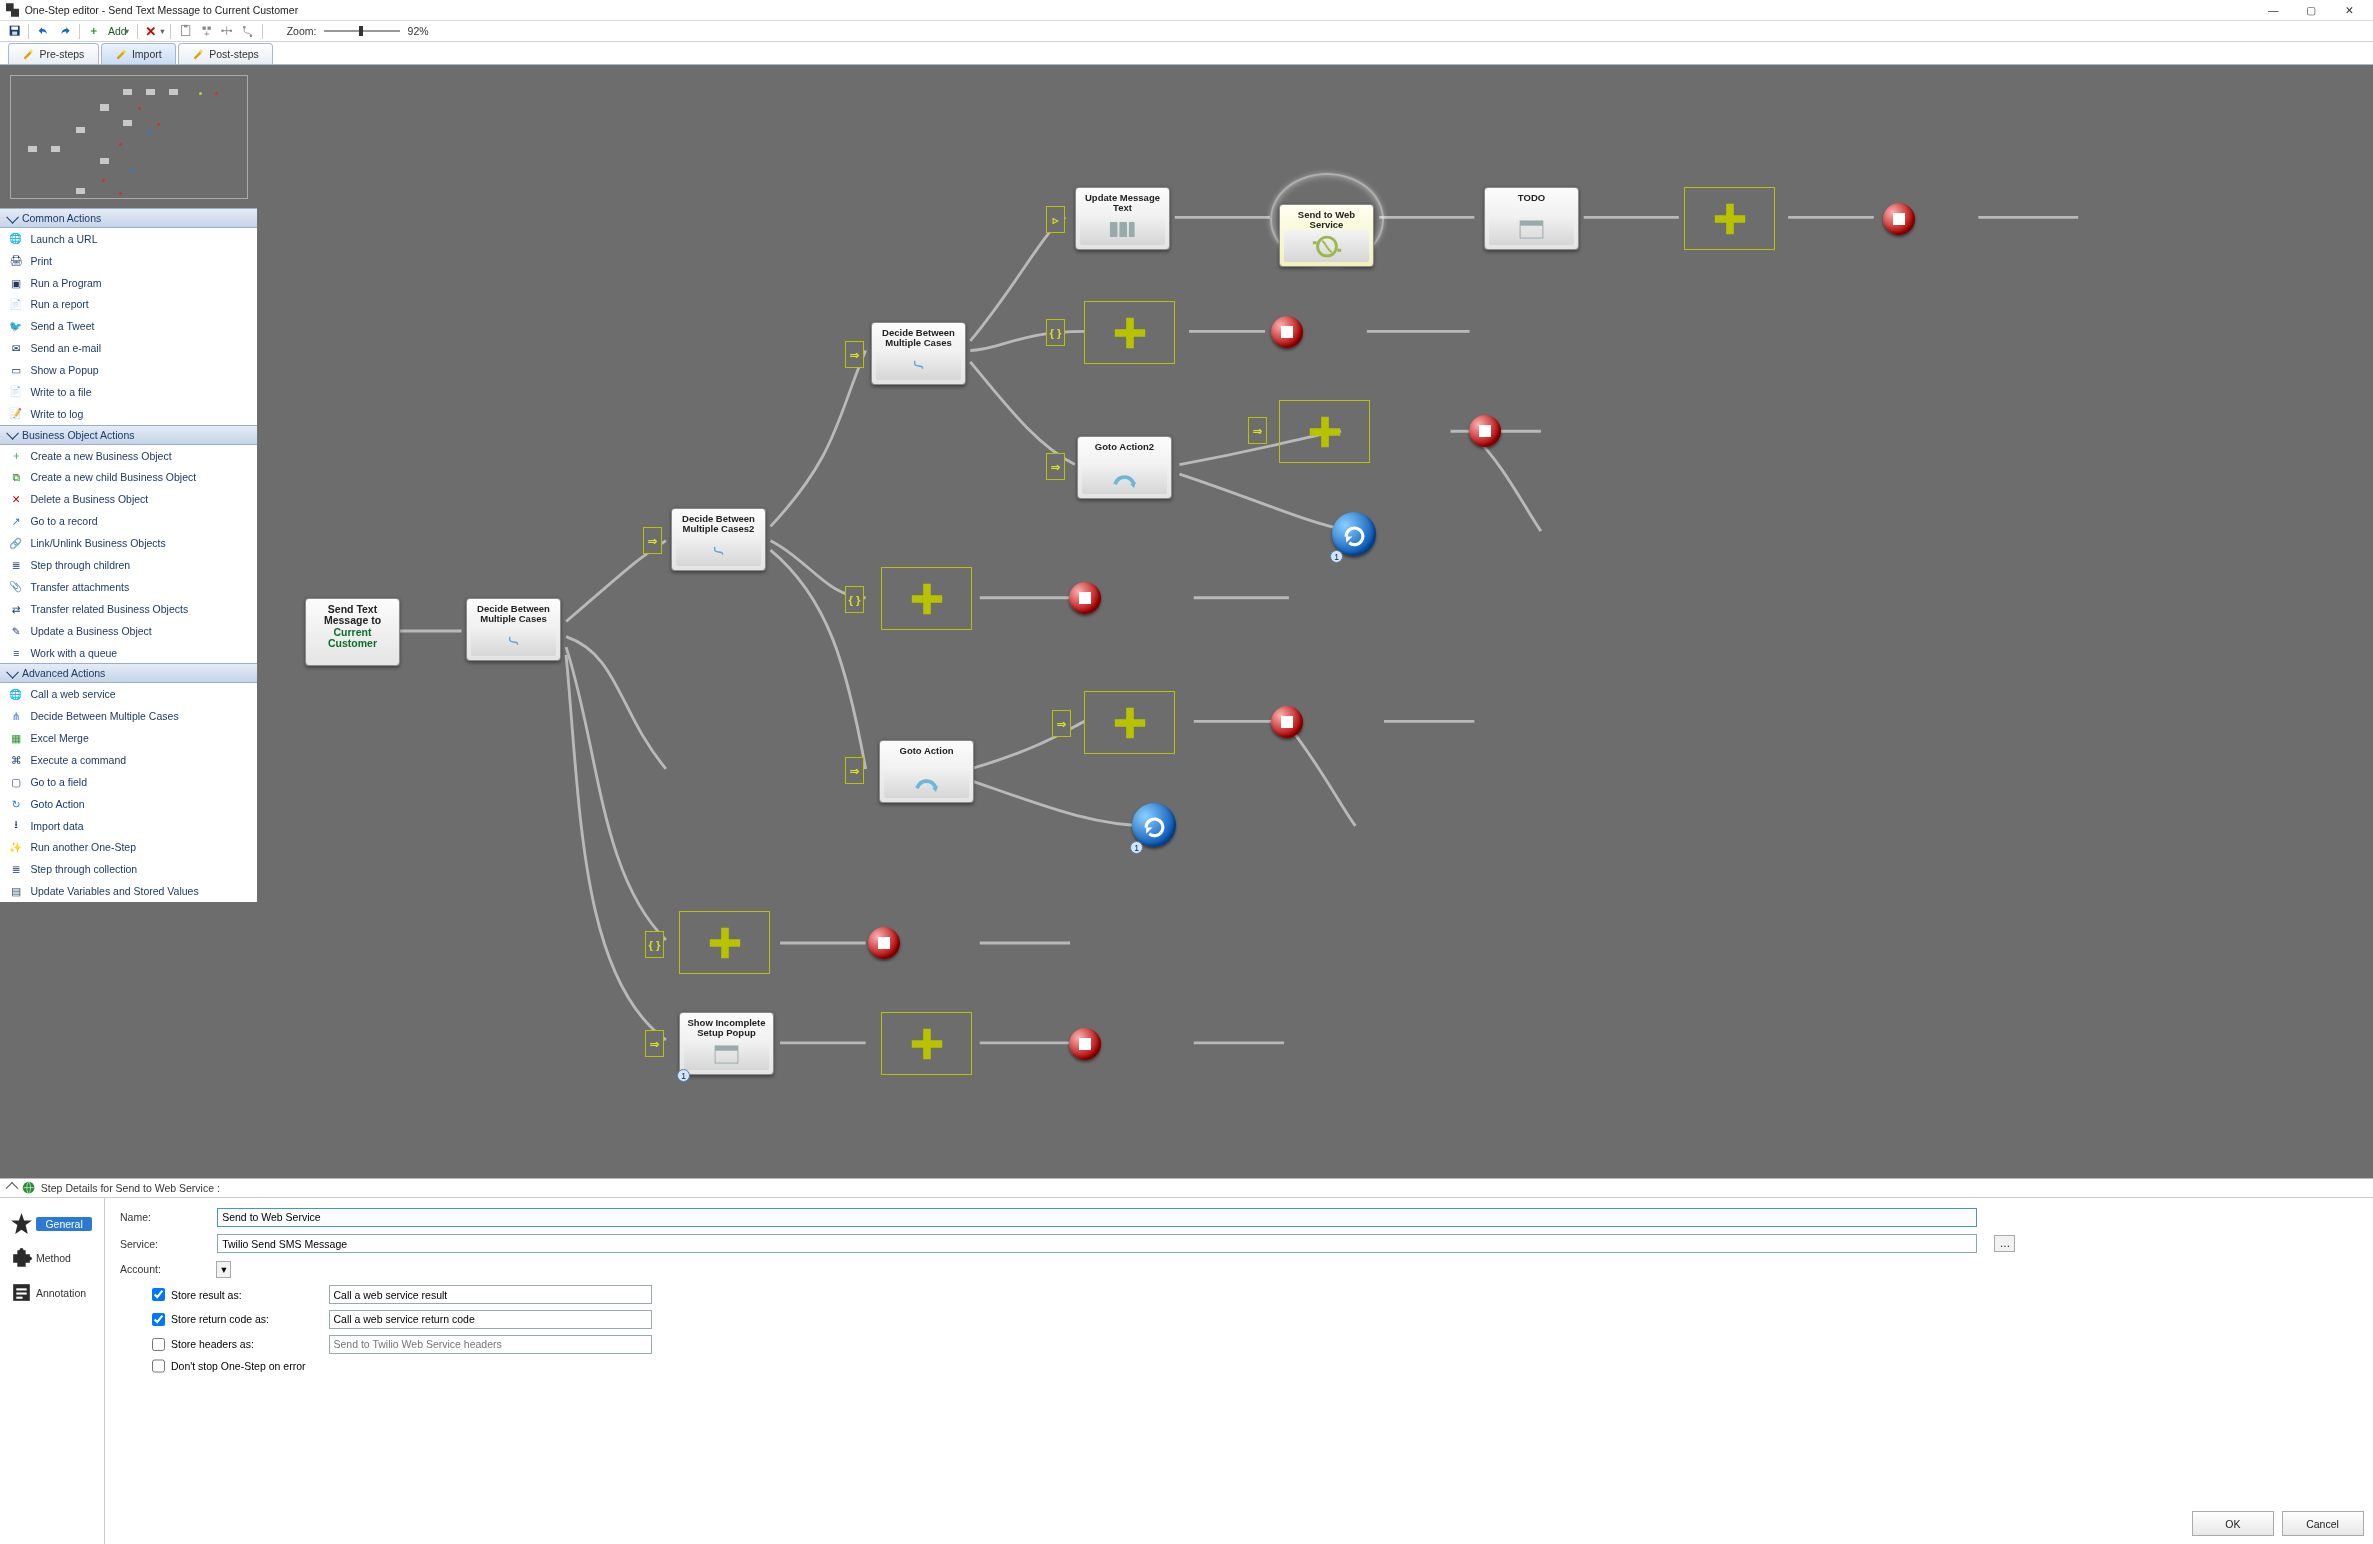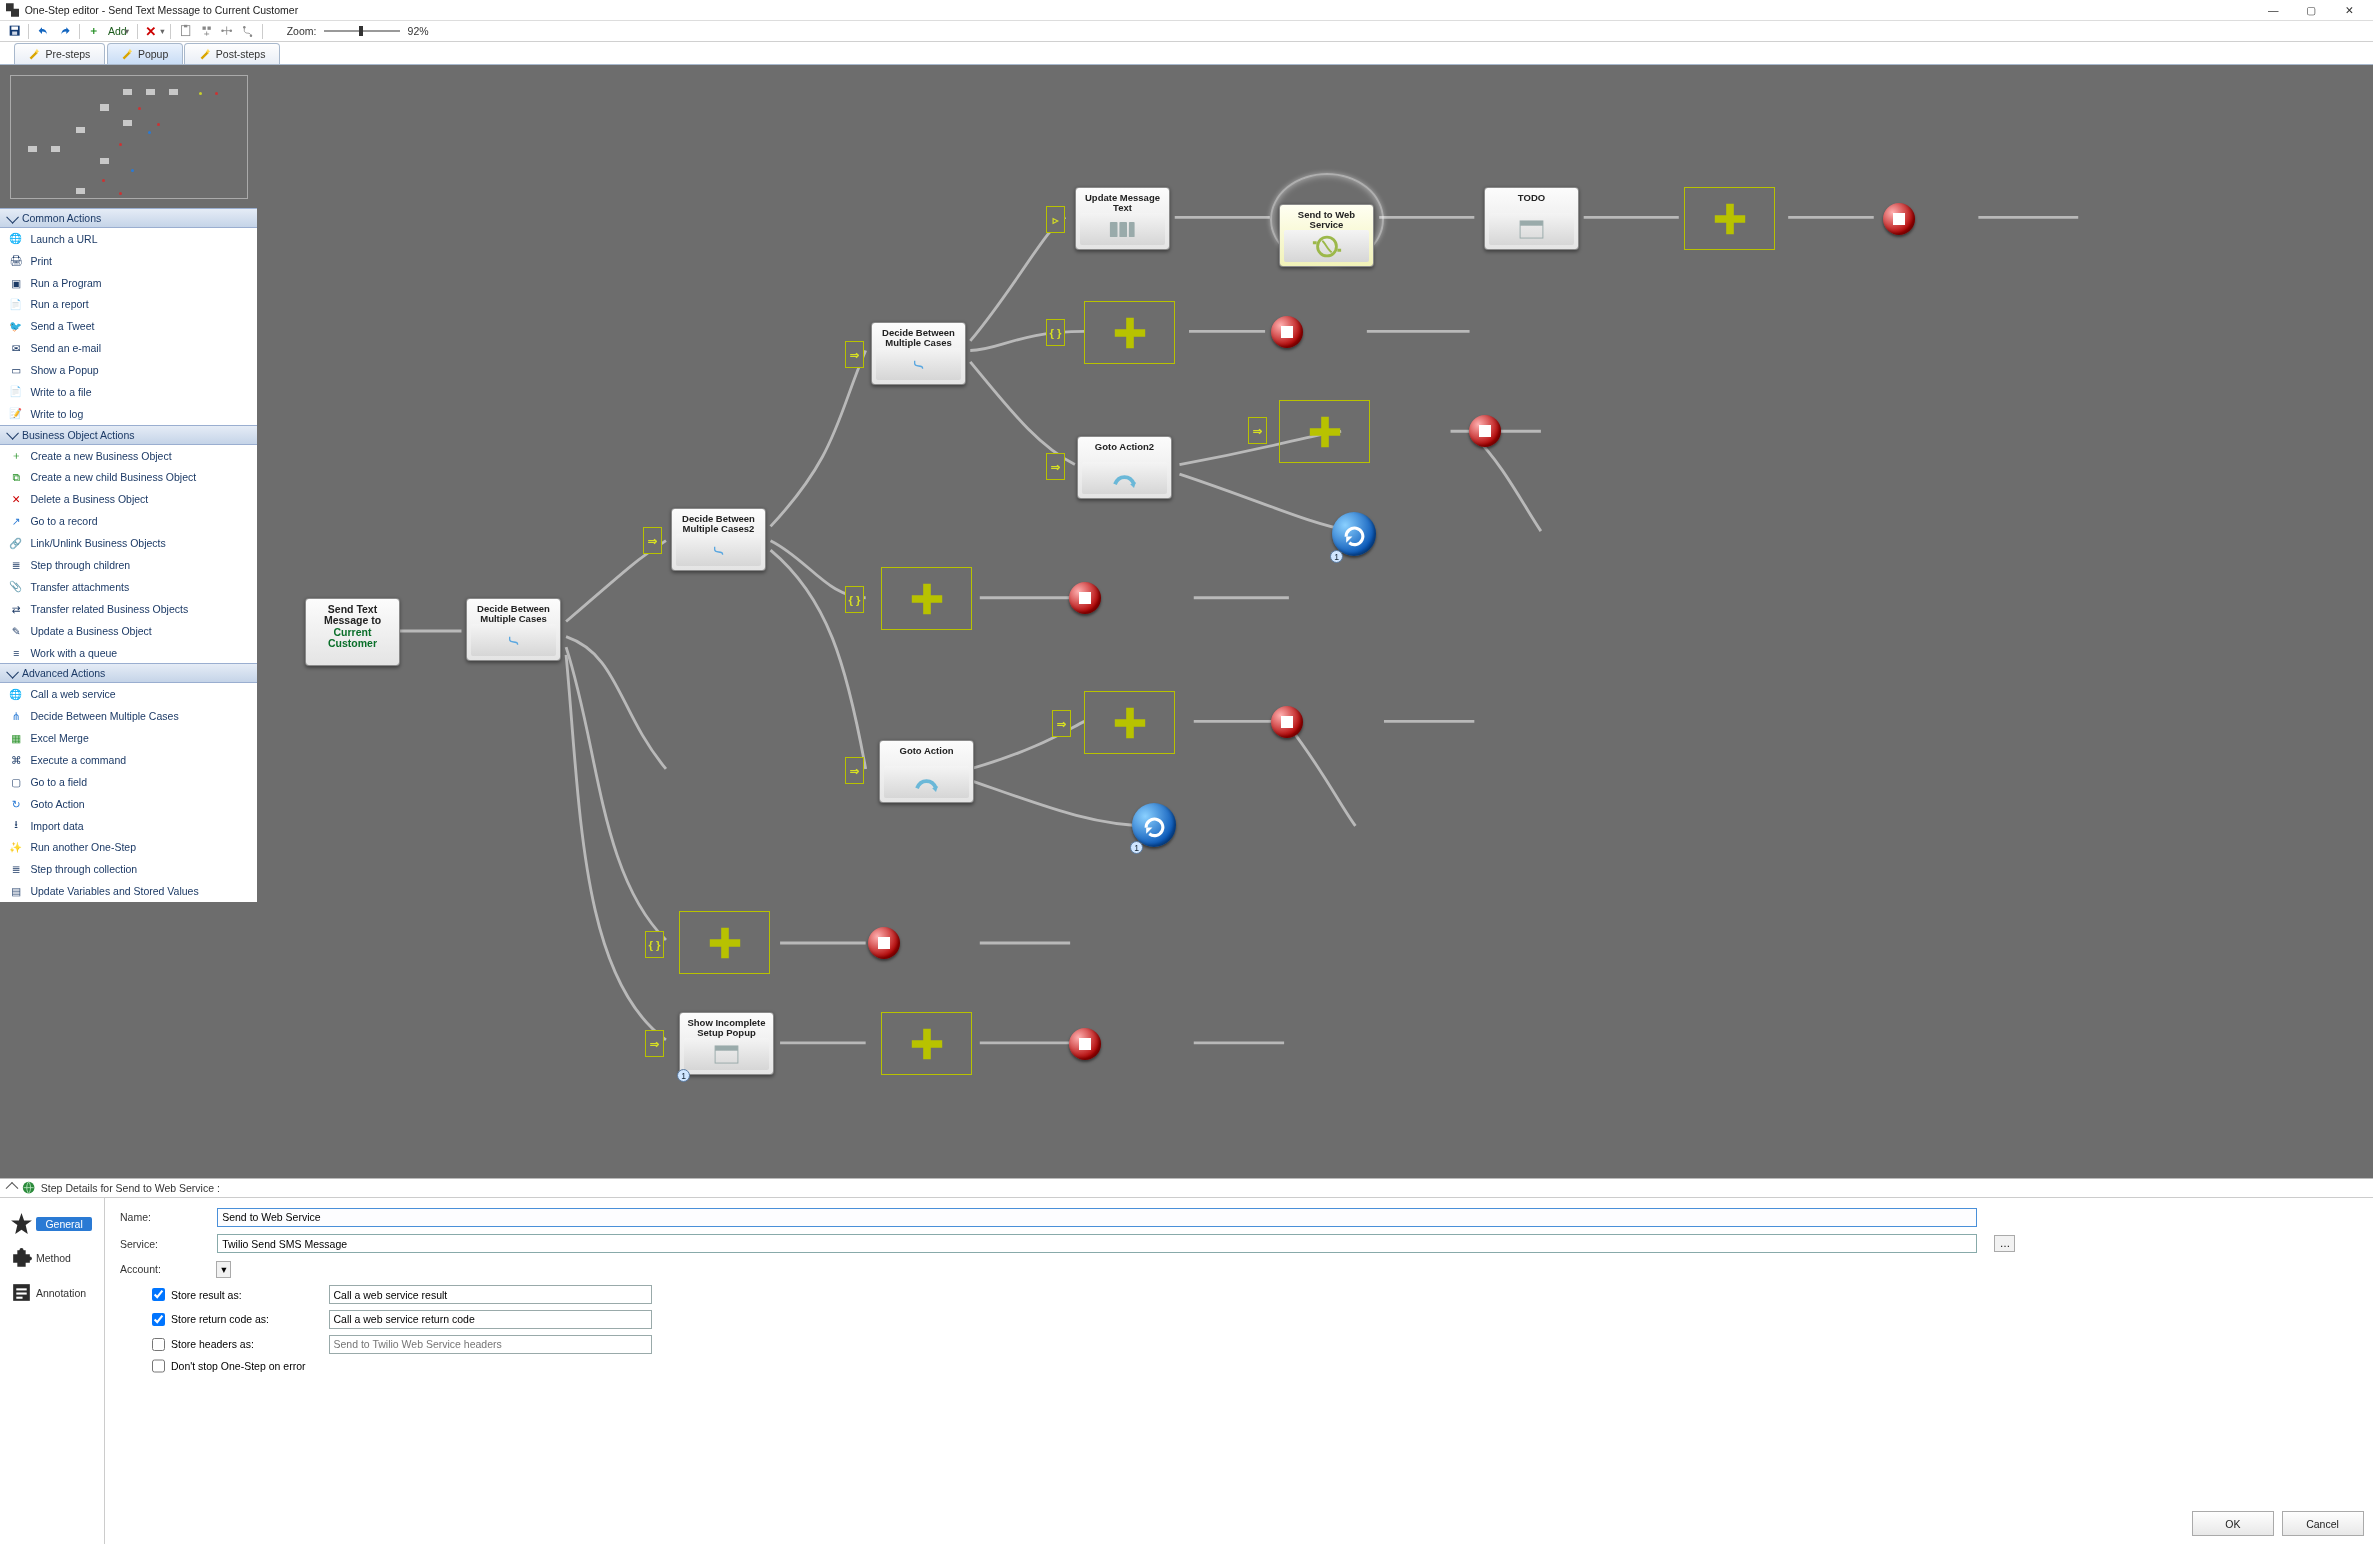--- a/index.html
+++ b/index.html
@@ -19,21 +19,21 @@
 .toolbar .sep { width: 1px; height: 15px; background: #ccc; margin: 0 1.9px; }
 .toolbar .tb-text { padding: 0 1.9px; color: #1a5a1a; display: flex; align-items: center; }
 .toolbar .tb-red { color: #c00; font-weight: bold; font-size: 13.3px; padding: 0 1.9px; }
 .toolbar .dd { font-size: 8.6px; color: #666; margin-left: -1.9px; }
 .toolbar .zoom-label { color: #333; margin-left: 18px; }
 .toolbar .zoom-track { width: 76px; height: 1.9px; background: #999; position: relative; margin: 0 3.8px; }
 .toolbar .zoom-thumb { position: absolute; top: -3.8px; width: 3.8px; height: 9.5px; background: #333; }
 .toolbar .zoom-val { color: #333; }
 
 
-.tabstrip { height: 23px; background: #fff; display: flex; align-items: flex-end; padding-left: 14px; border-bottom: 1px solid #a8b8cc; }
+.tabstrip { height: 23px; background: #fff; display: flex; align-items: flex-end; padding-left: 8px; border-bottom: 1px solid #a8b8cc; }
 .tab { height: 21px; padding: 0 13.3px; display: flex; align-items: center; gap: 5.7px; border: 1px solid #a8b8cc; border-bottom: none; background: linear-gradient(#fefefe,#e9eef6); border-radius: 3.8px 3.8px 0 0; margin-right: 1.9px; color: #333; }
 .tab.active { background: linear-gradient(#eaf2fd,#c9ddf5); }
 .tab .tab-icon { width: 11.4px; height: 11.4px; }
 
 
 .main { display: flex; height: 1113px; }
 .sidebar { width: 257px; background: #6d6d6d; display: flex; flex-direction: column; }
 .canvas { flex: 1; background: #6d6d6d; position: relative; overflow: hidden; }
 
 
@@ -188,21 +188,21 @@
         <path d="M2 12 10 4l2 2-8 8z" fill="#d8a400"></path>
         <path d="M11 1l1 2 2 1-2 1-1 2-1-2-2-1 2-1z" fill="#ffd54a"></path>
       </svg>
     <span>Pre-steps</span>
   </div>
   <div class="tab active">
     <svg class="tab-icon" viewBox="0 0 14 14">
         <path d="M2 12 10 4l2 2-8 8z" fill="#d8a400"></path>
         <path d="M11 1l1 2 2 1-2 1-1 2-1-2-2-1 2-1z" fill="#ffd54a"></path>
       </svg>
-    <span>Popup</span>
+    <span>Import</span>
   </div>
   <div class="tab">
     <svg class="tab-icon" viewBox="0 0 14 14">
         <path d="M2 12 10 4l2 2-8 8z" fill="#d8a400"></path>
         <path d="M11 1l1 2 2 1-2 1-1 2-1-2-2-1 2-1z" fill="#ffd54a"></path>
       </svg>
     <span>Post-steps</span>
   </div>
 </div>
 

